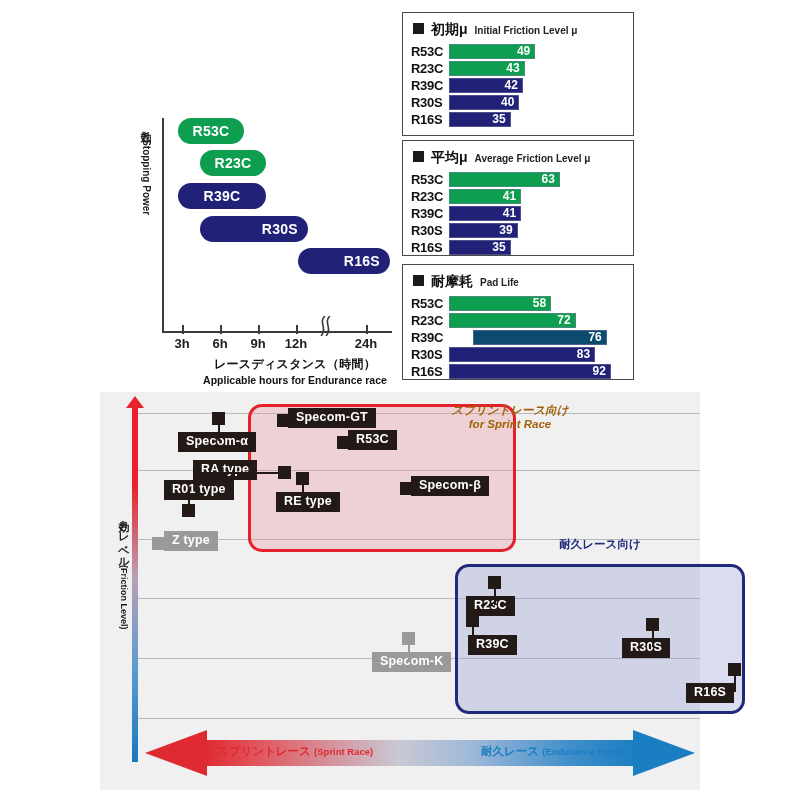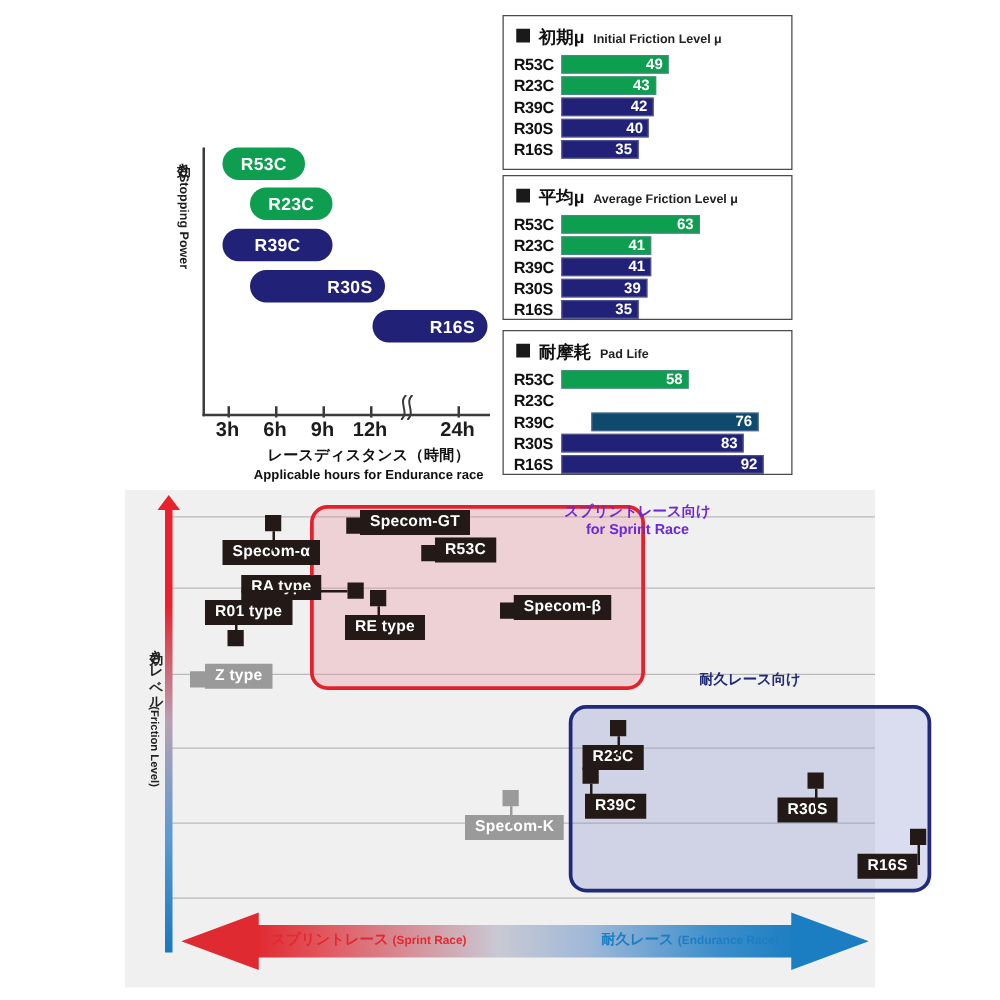--- a/index.html
+++ b/index.html
@@ -22,21 +22,21 @@
     letter-spacing: 0.5px;
   }
   .sp-ylabel .en { font-size: 10px; font-weight: bold; letter-spacing: 0px; }
   .sp-pill {
     position: absolute; height: 26px; border-radius: 13px;
     color: #fff; font-size: 14px; font-weight: bold;
     display: flex; align-items: center; letter-spacing: 0.3px;
   }
   .sp-tick { position: absolute; top: 225px; width: 1.5px; height: 9px; background: #3b3b3b; }
   .sp-ticklabel {
-    position: absolute; top: 236px; font-size: 16px; font-weight: bold; color: #1c1c1c;
+    position: absolute; top: 236px; font-size: 13px; font-weight: bold; color: #1c1c1c;
     transform: translateX(-50%); white-space: nowrap;
   }
   .sp-break { position: absolute; top: 216px; font-size: 22px; color: #ffffff; line-height: 1; }
   .sp-xcap {
     position: absolute; left: 60px; top: 256px; width: 210px; text-align: center;
   }
   .sp-xcap .jp { font-size: 12px; font-weight: bold; color: #111; letter-spacing: 0.3px; }
   .sp-xcap .en { font-size: 10.5px; font-weight: bold; color: #111; margin-top: 1px; }
 
   
@@ -92,21 +92,21 @@
   }
   #zone-sprint {
     left: 148px; top: 12px; width: 268px; height: 148px;
     border: 3.5px solid #e4202b; background: rgba(233,140,150,0.30);
   }
   #zone-endur {
     left: 355px; top: 172px; width: 290px; height: 150px;
     border: 3px solid #1f2a7a; background: rgba(140,150,205,0.32);
   }
   .zone-head { position: absolute; font-weight: bold; line-height: 1.2; text-align: center; }
-  #head-sprint { left: 330px; top: 12px; width: 160px; color: #6d28d9; }
+  #head-sprint { left: 330px; top: 12px; width: 160px; color: #a16207; font-style: italic; }
   #head-endur { left: 400px; top: 146px; width: 200px; color: #1f2a7a; }
   .zone-head .jp { font-size: 11.5px; display: block; }
   .zone-head .en { font-size: 11.5px; display: block; }
 
   .node { position: absolute; }
   .node .marker {
     position: absolute; width: 13px; height: 13px; background: #231a18;
   }
   .node .stem { position: absolute; width: 2px; background: #231a18; }
   .node .hstem { position: absolute; height: 2px; background: #231a18; }
@@ -303,20 +303,25 @@
         <div class="bp-row">
           <div class="bp-name">R53C</div>
           <div class="bp-track">
             <div class="bp-bar" style="width: 58%; background: rgb(13, 158, 79);">
               <span>58</span>
             </div>
           </div>
         </div>
         <div class="bp-row">
           <div class="bp-name">R23C</div>
+          <div class="bp-track">
+            <div class="bp-bar" style="width: 72%; background: rgb(13, 158, 79);">
+              <span>72</span>
+            </div>
+          </div>
         </div>
         <div class="bp-row">
           <div class="bp-name">R39C</div>
           <div class="bp-track">
             <div class="bp-bar" style="width: 76%; background: #0c4a6e; margin-left: 24px;">
               <span>76</span>
             </div>
           </div>
         </div>
         <div class="bp-row">

